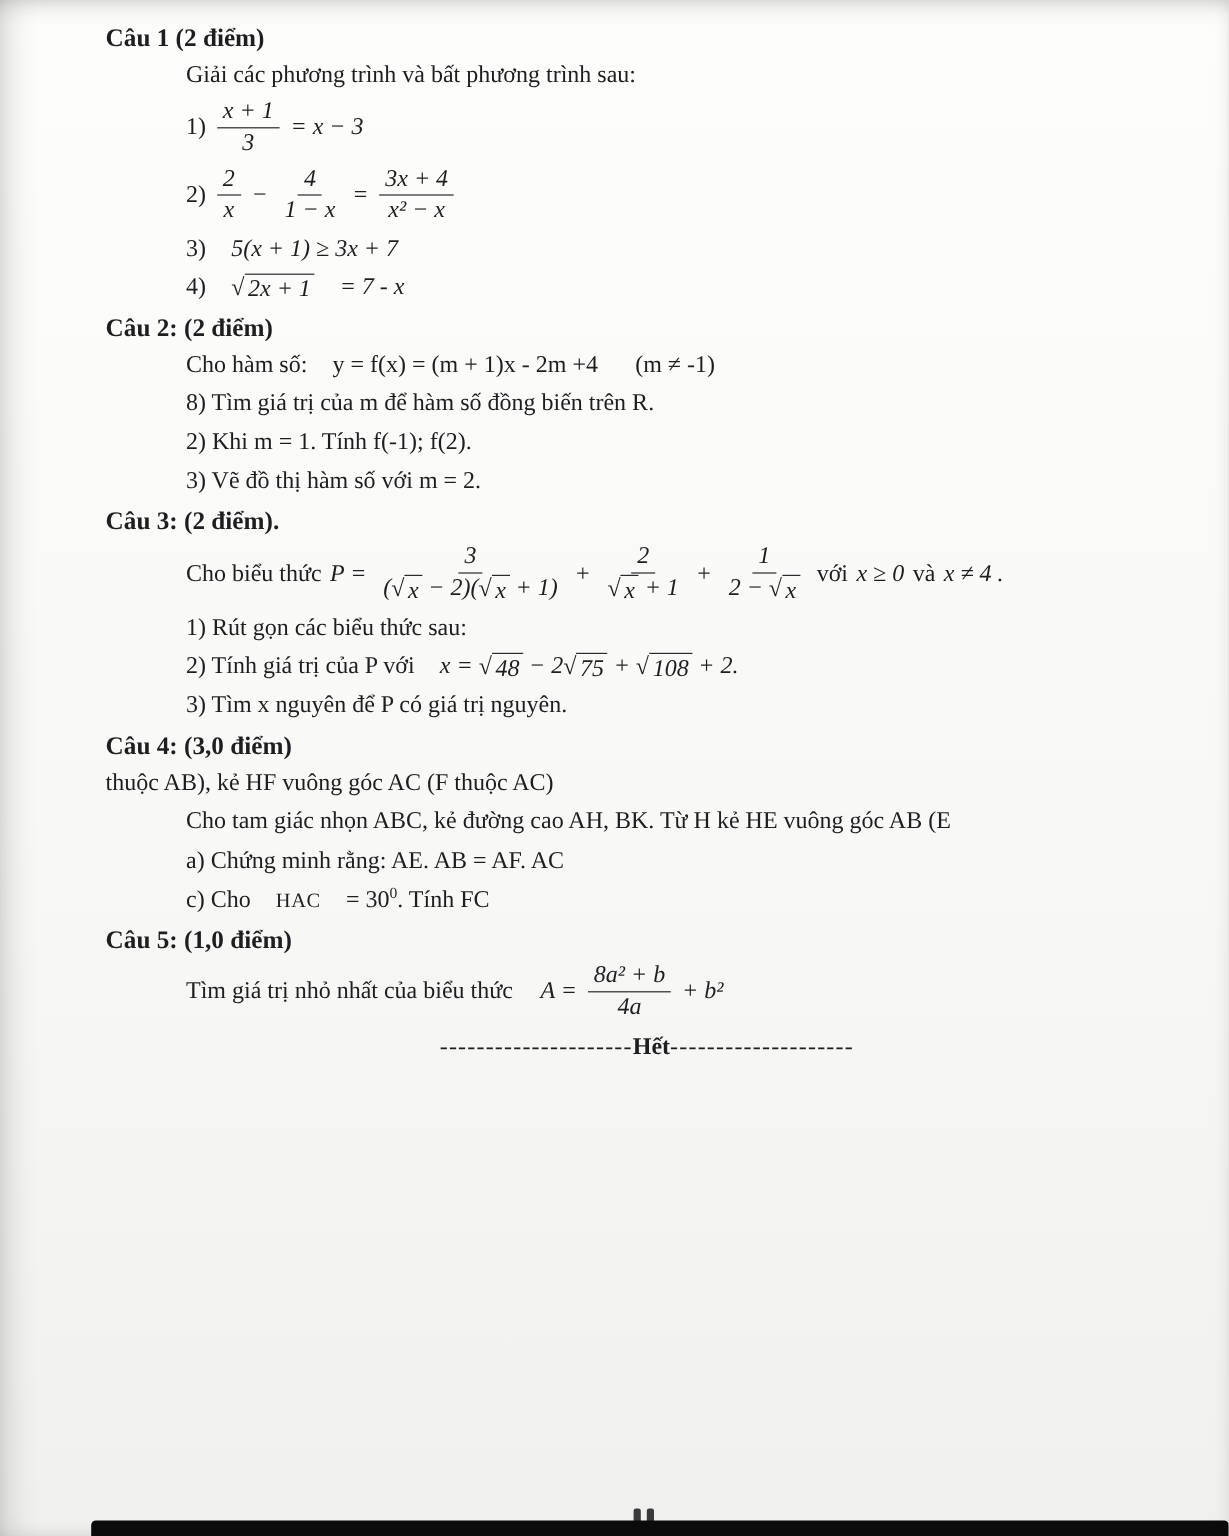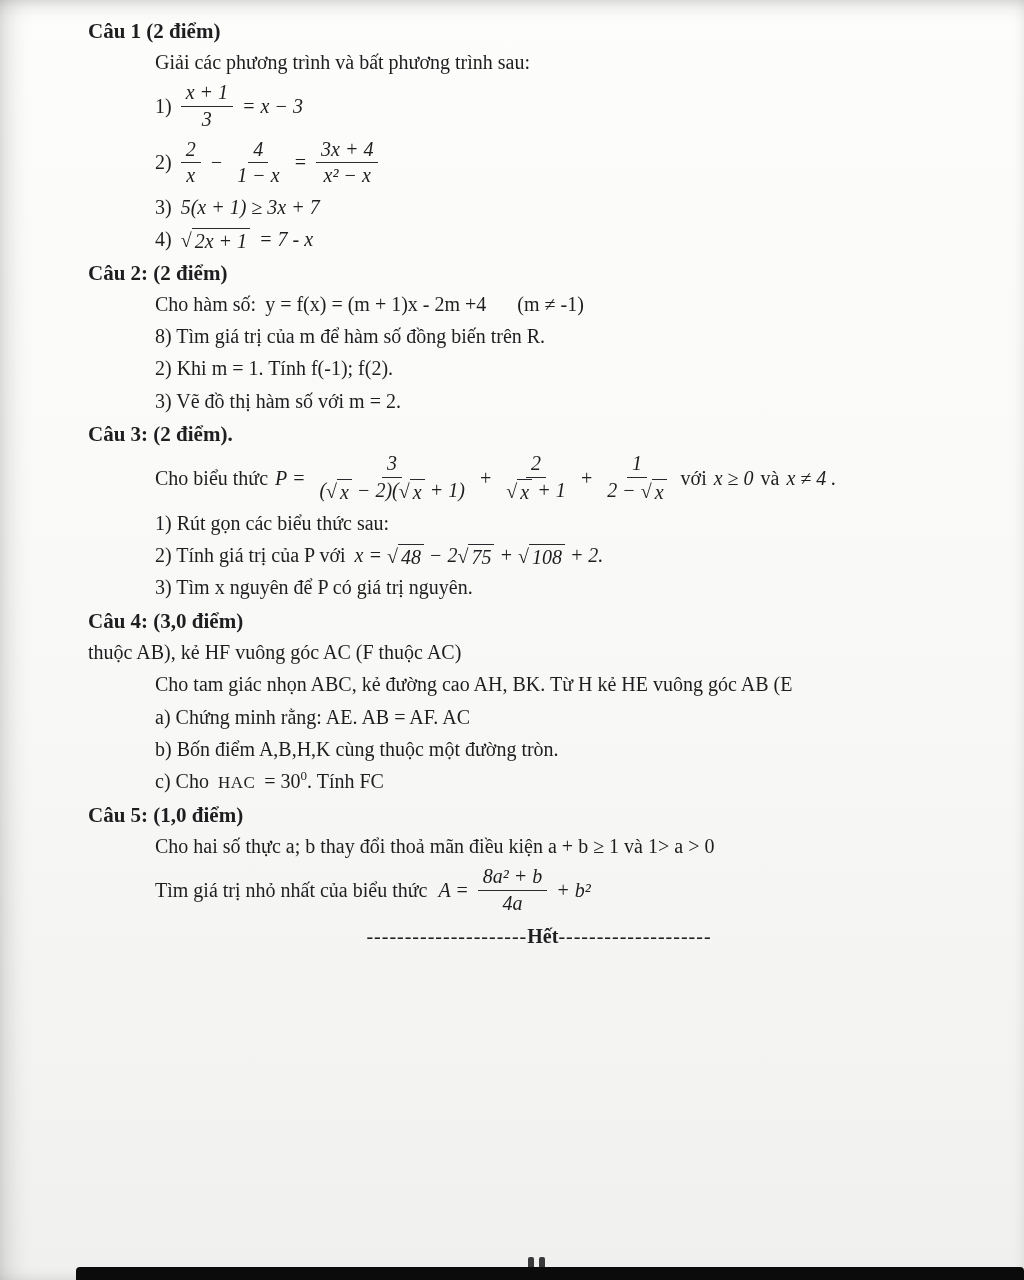--- a/index.html
+++ b/index.html
@@ -22,21 +22,21 @@
       inset 0 16px 24px -18px rgba(0,0,0,.25),
       inset 0 -10px 20px -14px rgba(0,0,0,.12);
   }
   .content { position:absolute; top:12px; left:88px; right:34px; }
   .h  { font-weight:700; font-size:21px; margin:7px 0 3px; }
   .line { margin:4px 0; line-height:1.42; }
   .ind { margin-left:67px; }
   .eqrow { display:flex; align-items:center; gap:7px; }
   .math { font-style:italic; }
   .gap-l { margin-left:26px; }
-  .gap-s { margin-left:4px; }
+  .gap-s { margin-left:16px; }
   .frac {
     display:inline-flex; flex-direction:column; align-items:center;
     font-style:italic; line-height:1.18; margin:1px 2px; text-align:center;
   }
   .frac .num { padding:0 5px 1px; border-bottom:1.4px solid #2a2a2e; }
   .frac .den { padding:1px 5px 0; }
   .sqrt { display:inline-flex; align-items:flex-start; font-style:italic; white-space:nowrap; }
   .sqrt .sign { line-height:1.15; transform:translateY(1px); }
   .sqrt .rad  { border-top:1.4px solid #2a2a2e; padding:0 3px; line-height:1.2; }
   sup { font-size:13px; }
@@ -171,31 +171,29 @@
       </div>
 
       <div class="line ind">3) Tìm x nguyên để P có giá trị nguyên.</div>
     </section>
 
     <section>
       <div class="h">Câu 4: (3,0 điểm)</div>
       <div class="line">thuộc AB), kẻ HF vuông góc AC (F thuộc AC)</div>
       <div class="line ind">Cho tam giác nhọn ABC, kẻ đường cao AH, BK. Từ H kẻ HE vuông góc AB (E</div>
       <div class="line ind">a) Chứng minh rằng: AE. AB = AF. AC</div>
-      <div class="line ind">b) Bốn điểm A,B,H,K cùng thuộc một đường tròn.</div>
       <div class="line ind">
         <span>c) Cho</span>
         <span class="small-angle gap-s">HAC</span>
         <span class="gap-s">= 30</span><sup>0</sup><span>. Tính FC</span>
       </div>
     </section>
 
     <section>
       <div class="h">Câu 5: (1,0 điểm)</div>
-      <div class="line ind">Cho hai số thực a; b thay đổi thoả mãn điều kiện  a + b ≥ 1  và  1&gt; a &gt; 0</div>
       <div class="line ind eqrow">
         <span>Tìm giá trị nhỏ nhất của biểu thức</span>
         <span class="math gap-s">A =</span>
         <span class="frac">
           <span class="num">8a² + b</span>
           <span class="den">4a</span>
         </span>
         <span class="math">+ b²</span>
       </div>
     </section>

